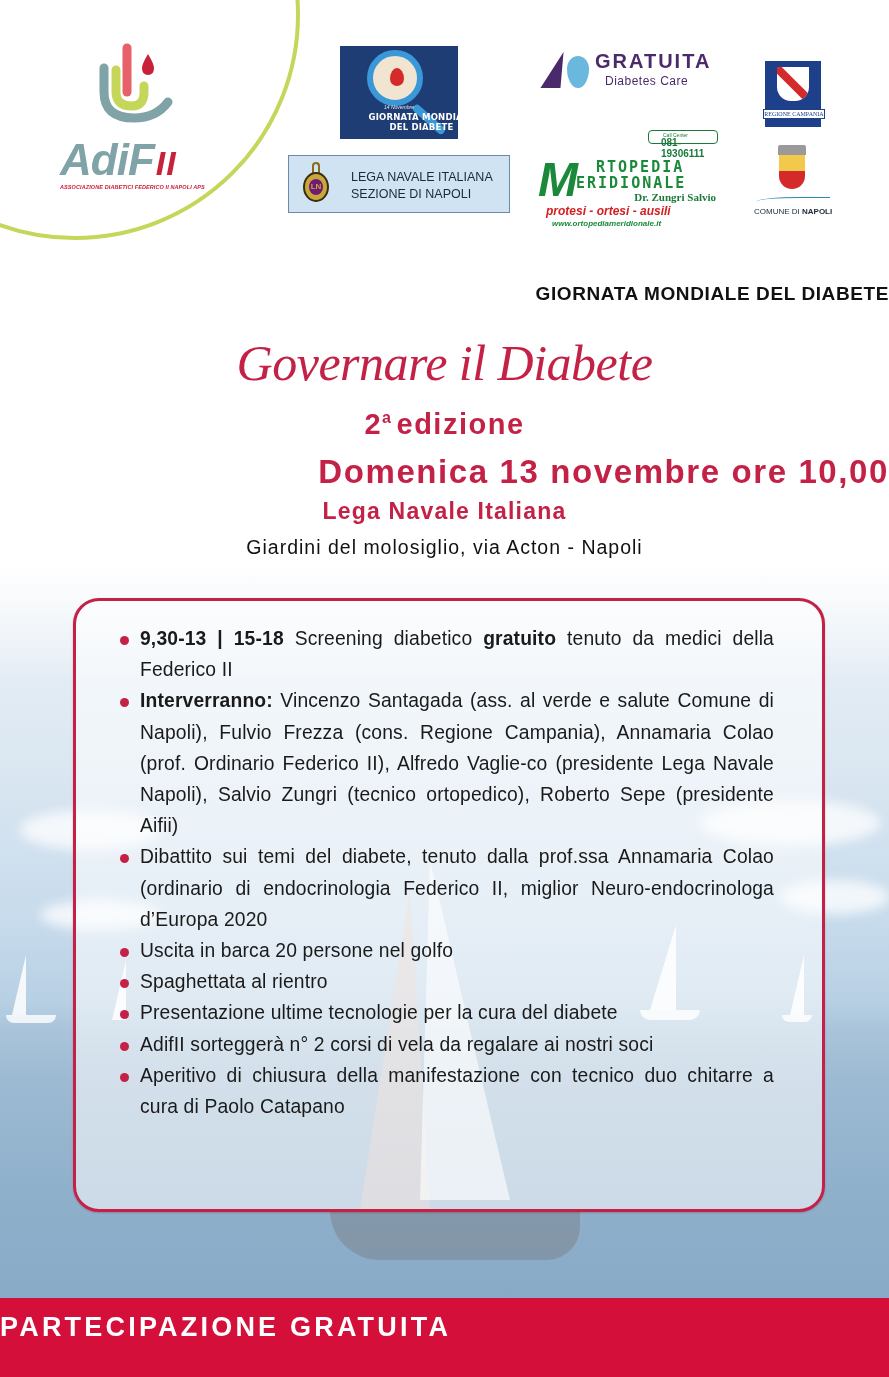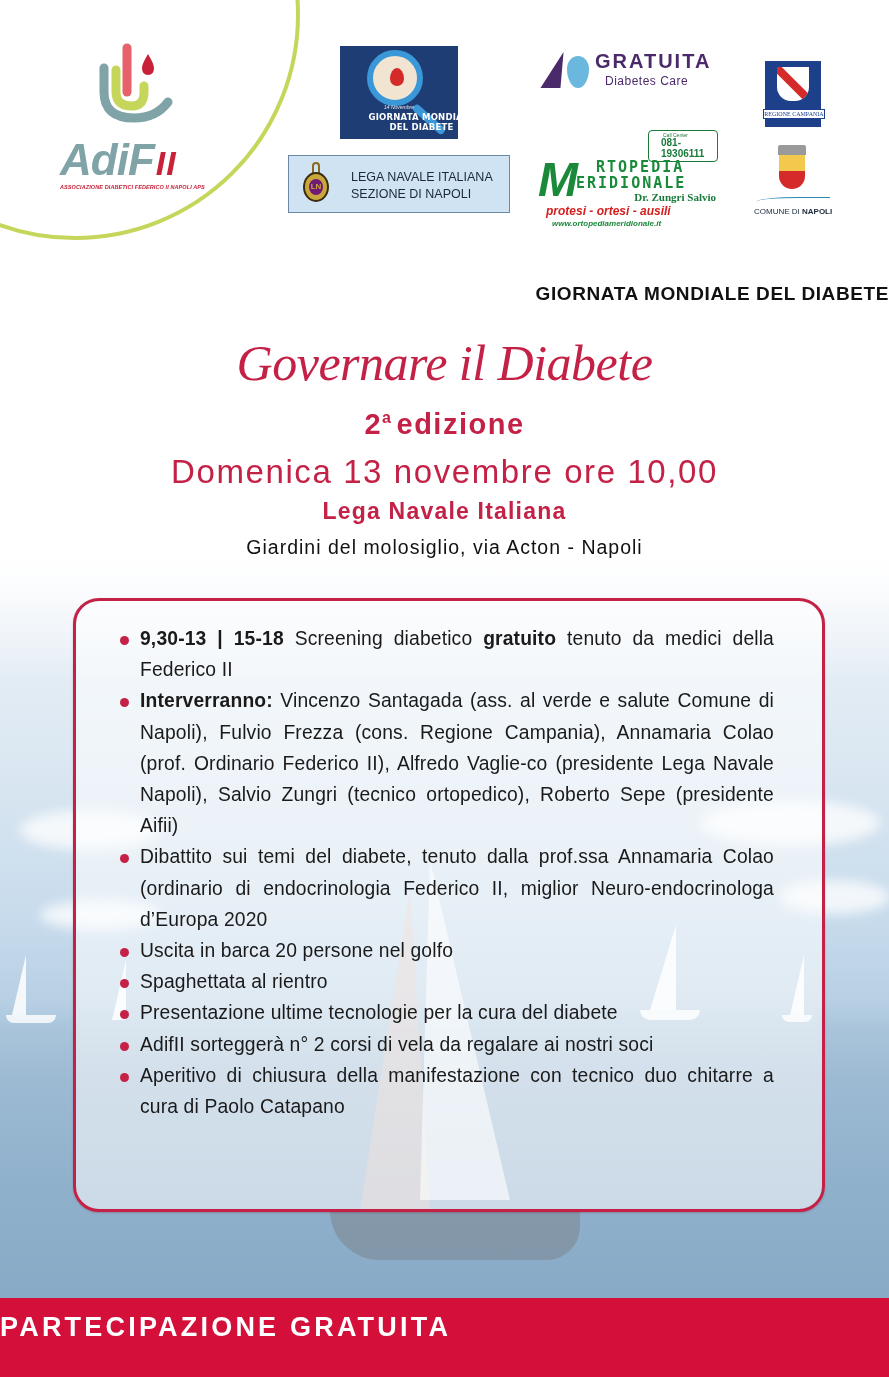--- a/index.html
+++ b/index.html
@@ -51,21 +51,21 @@
     .lni-emblem .anchor { position: absolute; left: 11px; top: 0; width: 8px; height: 12px; border-top: 2px solid #8c6a1c; border-left: 2px solid #8c6a1c; border-right: 2px solid #8c6a1c; border-radius: 4px 4px 0 0; }
     .lni-text { position: absolute; left: 62px; top: 13px; font-size: 12.5px; color: #1a2a3a; line-height: 17px; }
 
     .ascensia-logo { position: absolute; left: 547px; top: 50px; width: 165px; height: 42px; }
     .asc-mark { position: absolute; left: 0; top: 2px; width: 0; height: 0; border-left: 10px solid transparent; border-right: 10px solid transparent; border-bottom: 36px solid #4b2a6b; transform: skewX(-20deg); }
     .asc-drop { position: absolute; left: 20px; top: 6px; width: 22px; height: 32px; background: #6bb8df; border-radius: 50% 50% 50% 50% / 40% 40% 60% 60%; }
     .asc-name { position: absolute; left: 48px; top: 0; font-size: 20px; color: #4b2a6b; letter-spacing: 2px; font-weight: bold; }
     .asc-sub { position: absolute; left: 58px; top: 24px; font-size: 12px; color: #4b2a6b; letter-spacing: 0.5px; }
 
     .orto-logo { position: absolute; left: 538px; top: 128px; width: 182px; height: 102px; }
-    .orto-call { position: absolute; left: 110px; top: 2px; width: 70px; height: 32px; border: 1.5px solid #1a7a3a; border-radius: 4px; padding-left: 44px; }
+    .orto-call { position: absolute; left: 110px; top: 2px; width: 70px; height: 14px; border: 1.5px solid #1a7a3a; border-radius: 4px; padding-left: 44px; }
     .orto-call-small { position: absolute; left: 14px; top: 1px; font-size: 5px; color: #1a7a3a; }
     .orto-call-num { position: absolute; left: 12px; top: 6px; font-size: 10px; font-weight: bold; color: #1a7a3a; font-family: "Liberation Sans Narrow", "Liberation Sans", sans-serif; }
     .orto-m { position: absolute; left: 0; top: 28px; font-size: 48px; font-weight: bold; font-style: italic; color: #1a8a3a; line-height: 1; }
     .orto-line1 { position: absolute; left: 58px; top: 30px; font-size: 15px; font-weight: bold; color: #1a8a3a; letter-spacing: 2px; font-family: "DejaVu Sans Mono", monospace; }
     .orto-line2 { position: absolute; left: 38px; top: 46px; font-size: 15px; font-weight: bold; color: #1a8a3a; letter-spacing: 2px; font-family: "DejaVu Sans Mono", monospace; }
     .orto-dr { position: absolute; right: 4px; top: 63px; font-size: 11px; font-weight: bold; color: #1a7a3a; font-family: "Liberation Serif", serif; }
     .orto-tag { position: absolute; left: 8px; top: 76px; font-size: 12px; font-weight: bold; font-style: italic; color: #d42020; }
     .orto-web { position: absolute; left: 14px; top: 91px; font-size: 8px; font-weight: bold; font-style: italic; color: #1a8a3a; }
 
     .regione-logo { position: absolute; left: 765px; top: 61px; width: 56px; height: 66px; background: #1e3f8a; }
@@ -79,21 +79,21 @@
     .com-shield-bot { position: absolute; left: 27px; top: 28px; width: 26px; height: 18px; background: #d42a2a; border-radius: 0 0 13px 13px; }
     .com-wave { position: absolute; left: 4px; top: 54px; width: 74px; height: 8px; border-top: 1.5px solid #2a8ab0; border-radius: 60% 0 0 0; }
     .com-text { position: absolute; left: 2px; top: 64px; font-size: 8px; color: #1a2a3a; white-space: nowrap; }
     .com-text b { font-weight: bold; }
 
     
     .t-main { position: absolute; left: 0; width: 889px; top: 283px; text-align: right; font-size: 19px; font-weight: bold; color: #111111; letter-spacing: 0.6px; }
     .t-script { position: absolute; left: 0; width: 889px; top: 334px; text-align: center; font-size: 50px; font-style: italic; color: #c42147; font-family: "Liberation Serif", "DejaVu Serif", serif; letter-spacing: -0.5px; }
     .t-edition { position: absolute; left: 0; width: 889px; top: 408px; text-align: center; font-size: 29px; font-weight: bold; color: #c42147; letter-spacing: 1.5px; }
     .t-edition sup { font-size: 16px; vertical-align: 11px; margin-right: 4px; }
-    .t-date { position: absolute; left: 0; width: 889px; top: 453px; text-align: center; font-size: 33px; font-weight: normal; color: #c42147; letter-spacing: 1.6px; }
+    .t-date { position: absolute; left: 0; width: 889px; top: 453px; text-align: right; font-size: 33px; font-weight: bold; color: #c42147; letter-spacing: 1.6px; }
     .t-venue { position: absolute; left: 0; width: 889px; top: 498px; text-align: center; font-size: 23px; font-weight: bold; color: #c42147; letter-spacing: 1.2px; }
     .t-addr { position: absolute; left: 0; width: 889px; top: 536px; text-align: center; font-size: 19.5px; color: #111111; letter-spacing: 1px; }
 
     
     .program-box {
       position: absolute; left: 73px; top: 598px; width: 752px; height: 614px;
       border: 3px solid #c42147; border-radius: 26px;
       background: rgba(255,255,255,0.55);
       box-shadow: 0 1px 2px rgba(120,0,30,0.25);
     }

